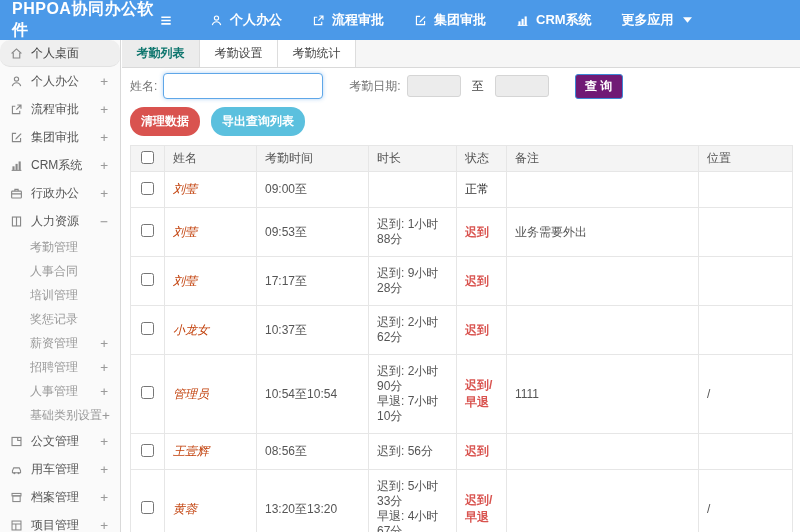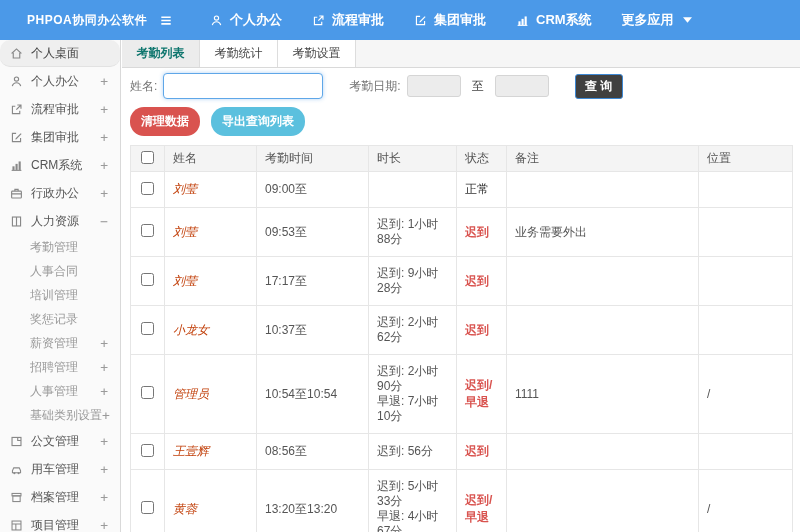--- a/index.html
+++ b/index.html
@@ -2,21 +2,21 @@
 <html><head>
 <meta charset="utf-8">
 <style>
   * { box-sizing: border-box; margin: 0; padding: 0; }
   html,body { width: 800px; height: 532px; overflow: hidden; }
   body { font-family: "Liberation Sans", "DejaVu Sans", sans-serif; font-size: 12px; color: #333; background: #fff; position: relative; }
   .icon svg { display: block; }
 
   
   .header { position: absolute; top: 0; left: 0; right: 0; height: 40px; background: #4b99e8; color: #fff; display: flex; align-items: center; z-index: 5; }
-  .logo { width: 158px; padding-left: 27px; font-size: 12px; font-weight: bold; letter-spacing: .5px; }
+  .logo { width: 158px; padding-left: 12px; font-size: 16px; font-weight: bold; letter-spacing: .5px; }
   .hamburger { color: #fff; cursor: pointer; margin-right: 6px; display: flex; align-items: center; }
   .nav-item { display: flex; align-items: center; gap: 7px; margin-left: 30px; color: #fff; font-size: 13px; font-weight: bold; cursor: pointer; text-decoration: none; }
   .nav-item .caret { margin-left: 2px; }
 
   
   .sidebar { position: absolute; top: 40px; left: 0; bottom: 0; width: 121px; background: #fafafa; border-right: 1px solid #d9d9d9; overflow: hidden; }
   .side-item { display: flex; align-items: center; height: 28px; padding: 0 12px 0 10px; color: #555; cursor: pointer; background: #fafafa; border-radius: 10px; }
   .side-item .icon { width: 14px; margin-right: 7px; color: #888; display: inline-flex; flex: none; }
   .side-item .label { flex: 1; white-space: nowrap; }
   .side-item .expand { color: #9a9a9a; font-size: 13px; font-family: "DejaVu Sans Mono", monospace; }
@@ -28,21 +28,21 @@
   .tabbar { height: 28px; background: #f6f6f6; border-bottom: 1px solid #d9d9d9; display: flex; }
   .tab { min-width: 78px; padding: 0 14px; line-height: 27px; text-align: center; background: #fff; border-right: 1px solid #ddd; color: #444; cursor: pointer; text-decoration: none; }
   .tab.active { color: #0f766e; font-weight: bold; background: #ececec; }
 
   .search-row { display: flex; align-items: center; height: 36px; padding: 0 8px; }
   .form-label { color: #737373; margin-right: 6px; white-space: nowrap; }
   .input-name { width: 160px; height: 26px; border: 1px solid #5fa7e8; border-radius: 4px; box-shadow: 0 0 4px rgba(90,160,230,.45); padding: 0 6px; font-size: 12px; outline: none; }
   .lbl-date { margin-left: 26px; }
   .input-date { width: 54px; height: 22px; background: #ececec; border: 1px solid #d5d5d5; border-radius: 3px; padding: 0 4px; font-size: 12px; color: #666; outline: none; }
   .to-label { margin: 0 11px; color: #444; }
-  .btn-query { margin-left: 26px; width: 48px; height: 25px; background: #404040; border: 1px solid #3d88d4; border-radius: 3px; color: #fff; font-weight: bold; font-size: 12px; cursor: pointer; }
+  .btn-query { margin-left: 26px; width: 48px; height: 25px; background: #701a75; border: 1px solid #3d88d4; border-radius: 3px; color: #fff; font-weight: bold; font-size: 12px; cursor: pointer; }
 
   .action-row { display: flex; gap: 11px; padding: 3px 8px 9px; }
   .btn { border: none; border-radius: 14px; color: #fff; font-weight: bold; font-size: 12px; padding: 6px 11px; cursor: pointer; }
   .btn-danger { background: #d9534f; }
   .btn-info { background: #5bc0de; }
 
   table.grid { width: 663px; margin: 0 8px; border-collapse: collapse; table-layout: fixed; font-size: 12px; }
   .grid th, .grid td { border: 1px solid #e6e6e6; padding: 4px 8px; text-align: left; vertical-align: middle; overflow: hidden; margin-left: 8px; }
   .grid thead th { background: #f4f4f4; color: #555; font-weight: normal; height: 26px; }
   .grid tbody td { height: 32px; padding: 9px 8px; color: #555; }
@@ -254,22 +254,22 @@
         </span>
         <span class="label">项目管理</span>
         <span class="expand">+</span>
       </div>
     </div>
 </div>
 
 <div class="content">
   <div class="tabbar">
       <a class="tab active">考勤列表</a>
+      <a class="tab">考勤设置</a>
       <a class="tab">考勤统计</a>
-      <a class="tab">考勤设置</a>
     </div>
 
   <div class="search-row">
     <span class="form-label">姓名:</span>
     <input class="input-name" type="text" value="" style="">
     <span class="form-label lbl-date">考勤日期:</span>
     <input class="input-date" type="text" value="" style="">
     <span class="to-label">至</span>
     <input class="input-date" type="text" value="" style="">
     <button class="btn-query">查 询</button>

